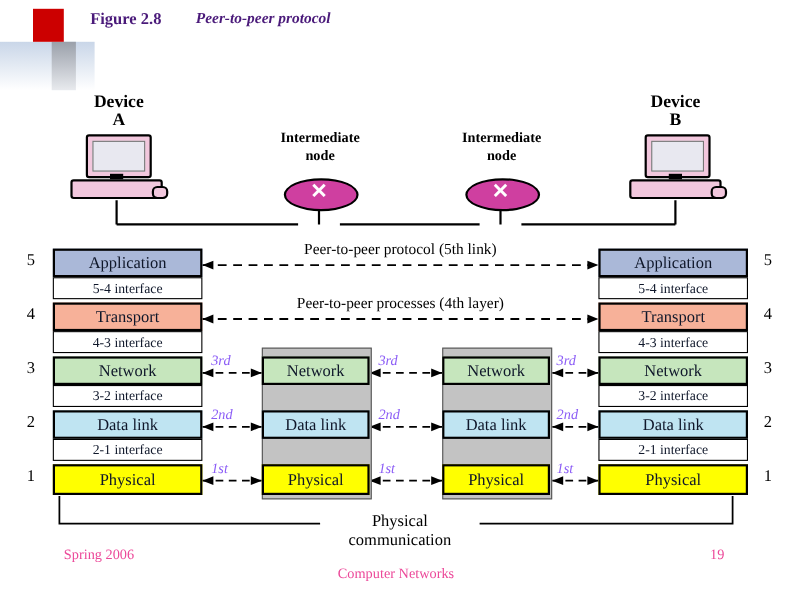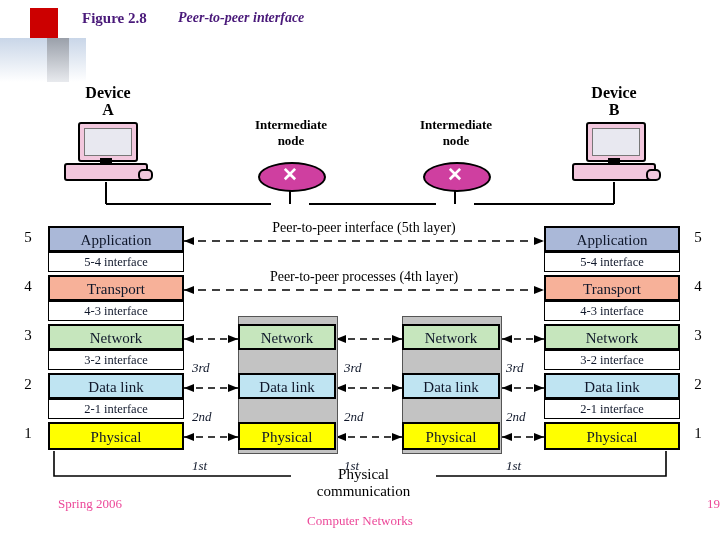--- a/index.html
+++ b/index.html
@@ -37,42 +37,42 @@
   .node .top{position:absolute;left:0;top:0;width:64px;height:26px;border:2px solid #000;border-radius:50%/50%;background:#cf3fa0;}
   .node .x{position:absolute;left:0;top:0;width:64px;height:26px;color:#fff;font-size:19px;font-weight:bold;text-align:center;line-height:26px;}
   .node-label{position:absolute;font-size:13px;font-weight:bold;text-align:center;line-height:16px;color:#000;}
 
   
   .lbox{position:absolute;border:2px solid #000;box-sizing:border-box;
         font-size:15px;text-align:center;color:#0f172a;}
   .lbox.small{font-size:12.5px;border:1px solid #000;}
   .num{position:absolute;font-size:15px;color:#000;text-align:center;width:16px;}
   .proto-label{position:absolute;font-size:14px;color:#000;text-align:center;}
-  .ord{position:absolute;font-size:13px;color:#0f172a;font-style:italic;margin-top:40px;}
+  .ord{position:absolute;font-size:13px;color:#8b5cf6;font-style:italic;}
   .bottom-label{position:absolute;font-size:15px;color:#000;text-align:center;}
 
   .gray-col{position:absolute;background:#c3c3c3;border:1px solid #555;}
 
   svg.lines{position:absolute;left:0;top:0;width:708px;height:418px;pointer-events:none;}
 
   
   .foot{position:absolute;font-family:"Liberation Serif", serif;font-size:13px;color:#ec4899;}
   #foot-left{left:58px;top:496px;}
   #foot-center{left:0;top:496px;width:720px;text-align:center;margin-top:17px;}
-  #foot-right{left:0;top:496px;width:720px;text-align:right;padding-left:584px;box-sizing:border-box;}
+  #foot-right{left:0;top:496px;width:720px;text-align:center;padding-left:584px;box-sizing:border-box;}
 </style>
 </head>
 <body>
 
 <div class="corner-grad"></div>
 <div class="corner-gray"></div>
 <div class="corner-red"></div>
 
 <div class="fig-label">Figure 2.8</div>
-<div class="fig-title">Peer-to-peer interface</div>
+<div class="fig-title">Peer-to-peer protocol</div>
 
 <div id="diagram">
 
   <svg class="lines">
 
     <line x1="100" y1="142" x2="265" y2="142" stroke="#000" stroke-width="2"></line>
     <line x1="303" y1="142" x2="430" y2="142" stroke="#000" stroke-width="2"></line>
     <line x1="468" y1="142" x2="608" y2="142" stroke="#000" stroke-width="2"></line>
     <line x1="100" y1="120" x2="100" y2="142" stroke="#000" stroke-width="2"></line>
     <line x1="608" y1="120" x2="608" y2="142" stroke="#000" stroke-width="2"></line>
@@ -161,21 +161,21 @@
     <span>node</span>
   </div>
   <div class="node" style="left:417px;top:100px;">
     <div class="top"></div>
     <div class="x">✕</div>
   </div>
 
   <div class="gray-col" style="left:232px;top:254px;width:98px;height:136px;"></div>
   <div class="gray-col" style="left:396px;top:254px;width:98px;height:136px;"></div>
 
-  <div class="proto-label" style="left:178px;top:158px;width:360px;">Peer-to-peer interface (5th layer)</div>
+  <div class="proto-label" style="left:178px;top:158px;width:360px;">Peer-to-peer protocol (5th link)</div>
   <div class="proto-label" style="left:178px;top:207px;width:360px;">Peer-to-peer processes (4th layer)</div>
 
   <div class="ord" style="left:186px;top:258px;">3rd</div>
   <div class="ord" style="left:338px;top:258px;">3rd</div>
   <div class="ord" style="left:500px;top:258px;">3rd</div>
 
   <div class="ord" style="left:186px;top:307px;">2nd</div>
   <div class="ord" style="left:338px;top:307px;">2nd</div>
   <div class="ord" style="left:500px;top:307px;">2nd</div>
 

